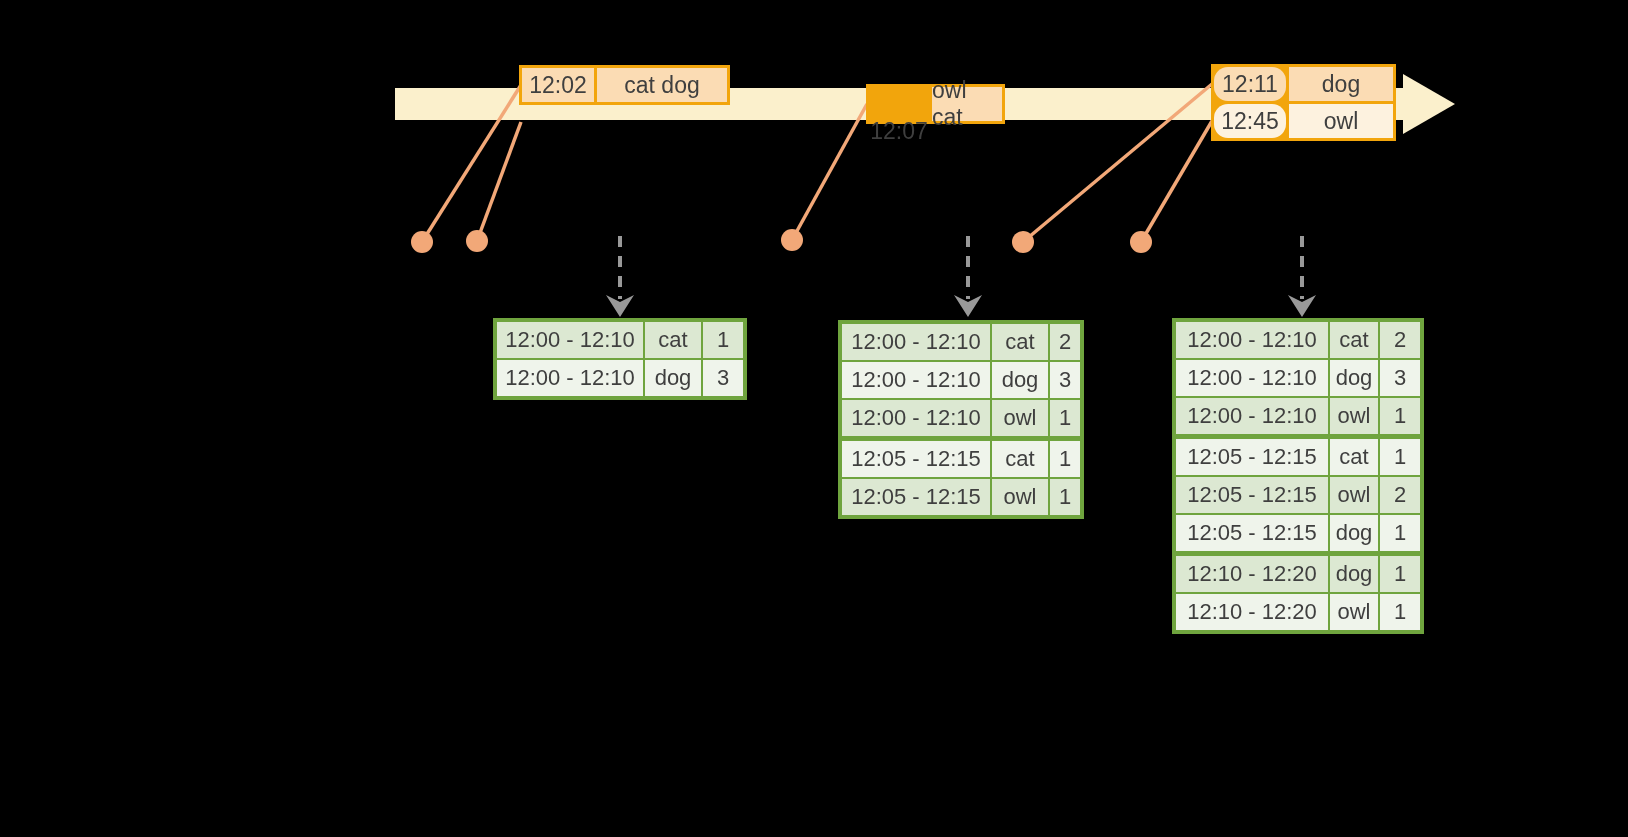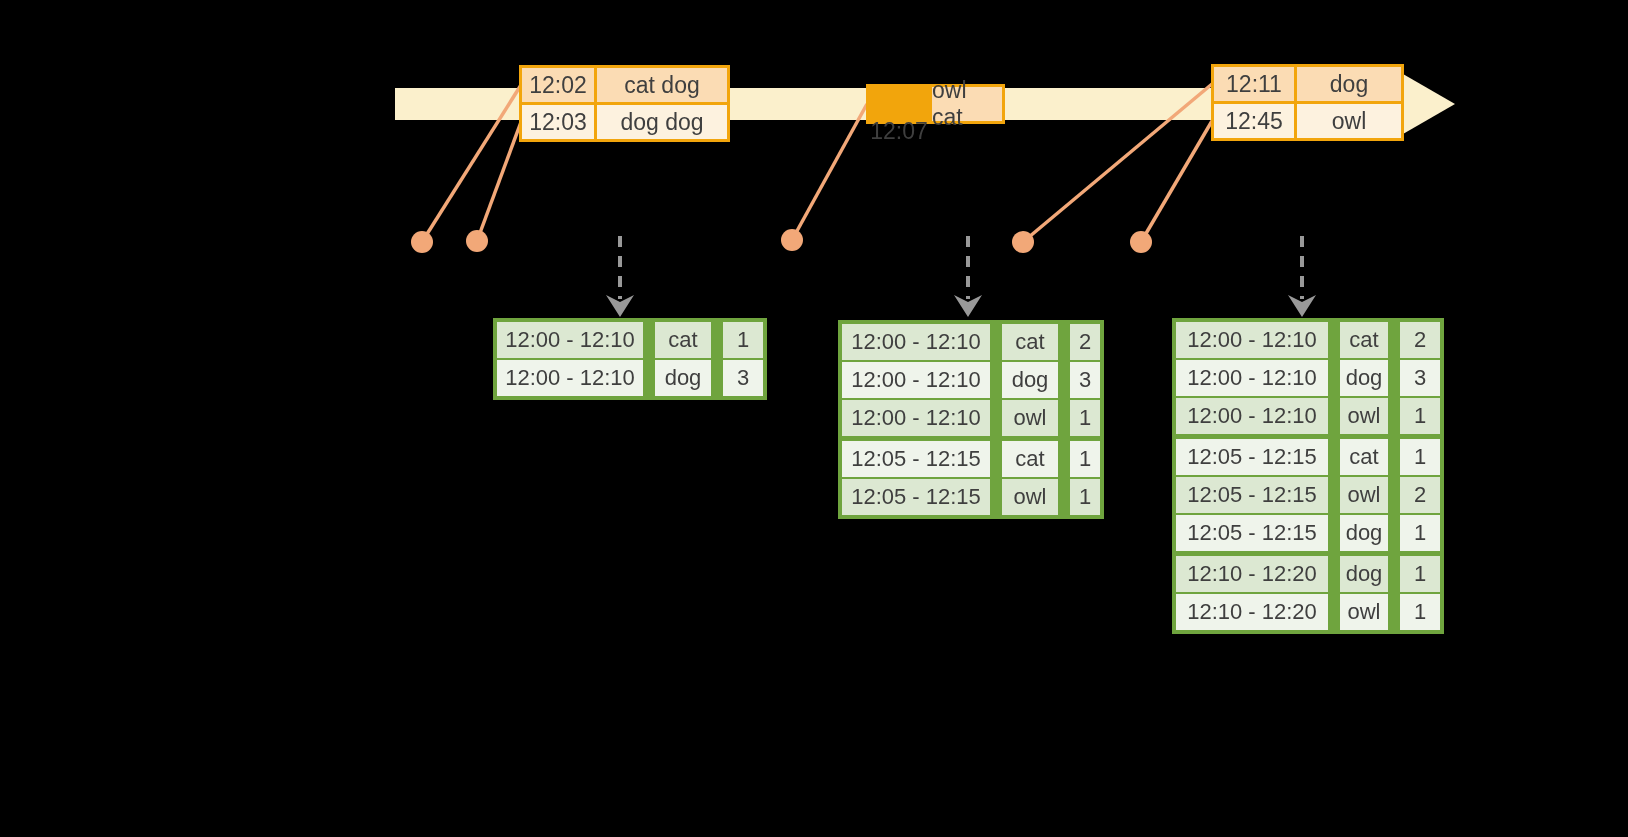--- a/index.html
+++ b/index.html
@@ -20,28 +20,28 @@
   .otable .row.peach .cell{background:var(--peach-fill,#fbdcb4);}
   .otable .row.cream .cell{background:var(--cream-fill,#fdf2df);}
 
   
   .gtable{position:absolute;background:var(--green-border,#6fa43e);padding:4px;display:flex;flex-direction:column;}
   .gtable .row{display:flex;height:36px;}
   .gtable .row + .row{margin-top:2px;}
   .gtable .row.group-start{margin-top:5px;}
   .gtable .cell{display:flex;align-items:center;justify-content:center;
     font-size:22px;color:var(--text,#3f3f3f);}
-  .gtable .cell + .cell{margin-left:12px;}
+  .gtable .cell + .cell{margin-left:2px;}
   .gtable .row.dark .cell{background:var(--green-row-dark,#dce8d2);}
   .gtable .row.light .cell{background:var(--green-row-light,#eff4eb);}
 
   
   #t1{left:519px;top:65px;}  #t1 .c0{width:72px;}  #t1 .c1{width:130px;}
   #t2{left:866px;top:84px;}  #t2 .c0{width:60px;margin-top:44px;}  #t2 .c1{width:70px;}
-  #t3{left:1211px;top:64px;} #t3 .c0{width:80px;}  #t3 .c1{width:104px;}
+  #t3{left:1211px;top:64px;} #t3 .c0{width:72px;border-radius:14px;}  #t3 .c1{width:104px;}
   #g1{left:493px;top:318px;} #g1 .c0{width:146px;} #g1 .c1{width:56px;} #g1 .c2{width:40px;}
   #g2{left:838px;top:320px;} #g2 .c0{width:148px;} #g2 .c1{width:56px;} #g2 .c2{width:30px;}
   #g3{left:1172px;top:318px;}#g3 .c0{width:152px;} #g3 .c1{width:48px;} #g3 .c2{width:40px;}
 </style>
 </head>
 <body>
 
 <div class="canvas">
 
   <svg class="layer" viewBox="0 0 1628 837">
@@ -74,24 +74,20 @@
       <path d="M606,295 L620,302 L634,295 L620,317 Z"></path>
       <path d="M954,295 L968,302 L982,295 L968,317 Z"></path>
       <path d="M1288,295 L1302,302 L1316,295 L1302,317 Z"></path>
     </g>
   </svg>
 
   <div id="t1" class="otable">
       <div class="row peach">
         <span class="cell c0">12:02</span>
         <span class="cell c1">cat dog</span>
-      </div>
-      <div class="row cream">
-        <span class="cell c0">12:03</span>
-        <span class="cell c1">dog dog</span>
       </div>
     </div>
   <div id="t2" class="otable">
       <div class="row peach">
         <span class="cell c0">12:07</span>
         <span class="cell c1">owl cat</span>
       </div>
     </div>
   <div id="t3" class="otable">
       <div class="row peach">

